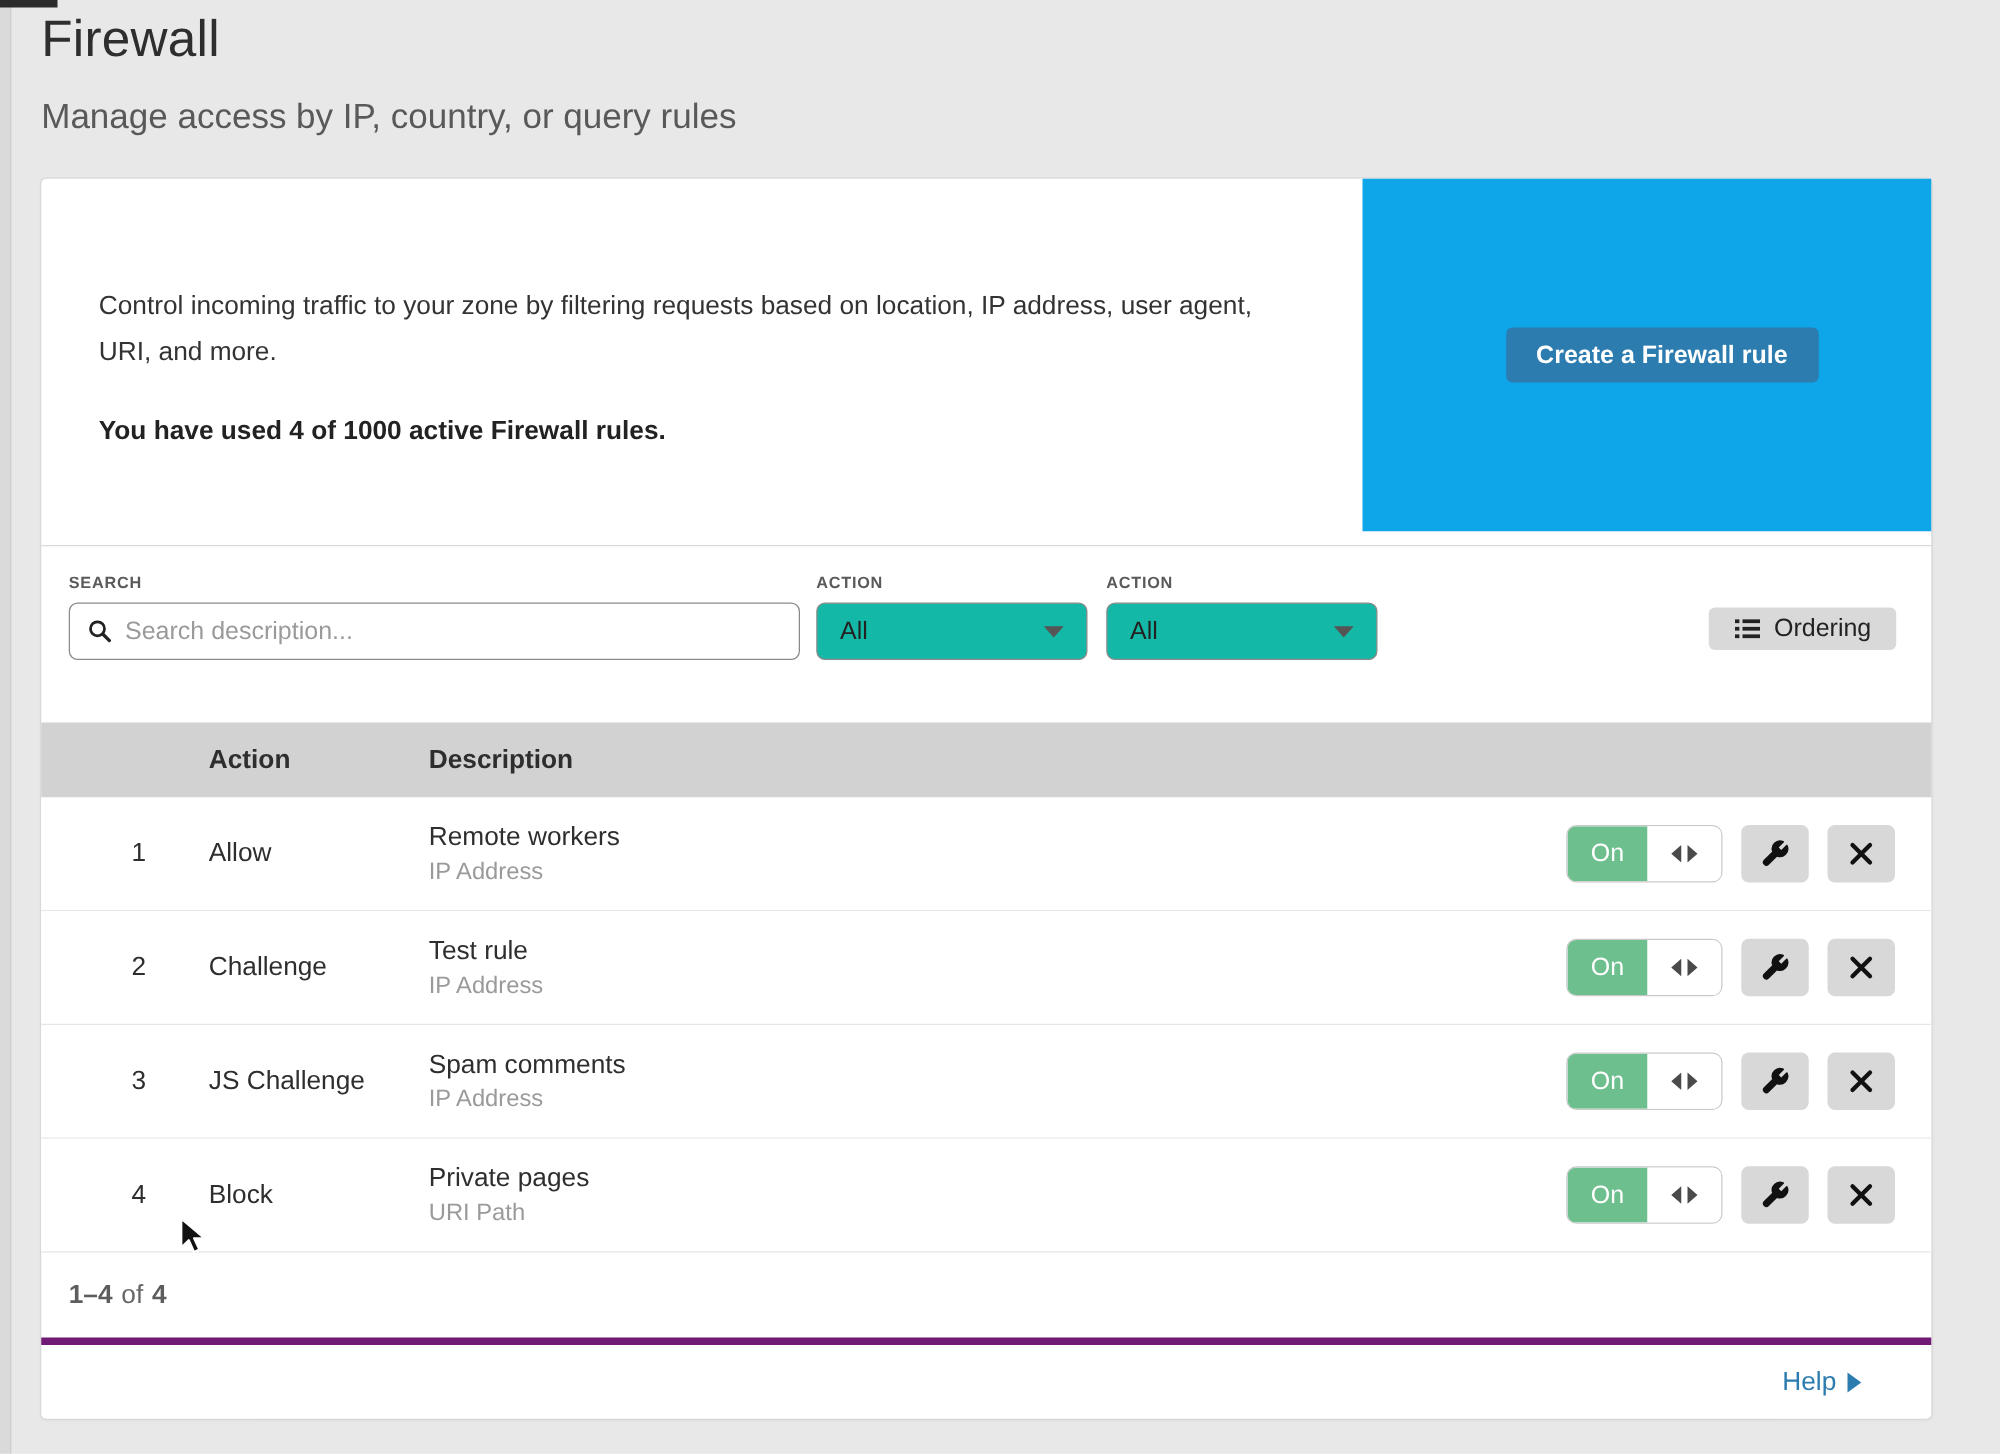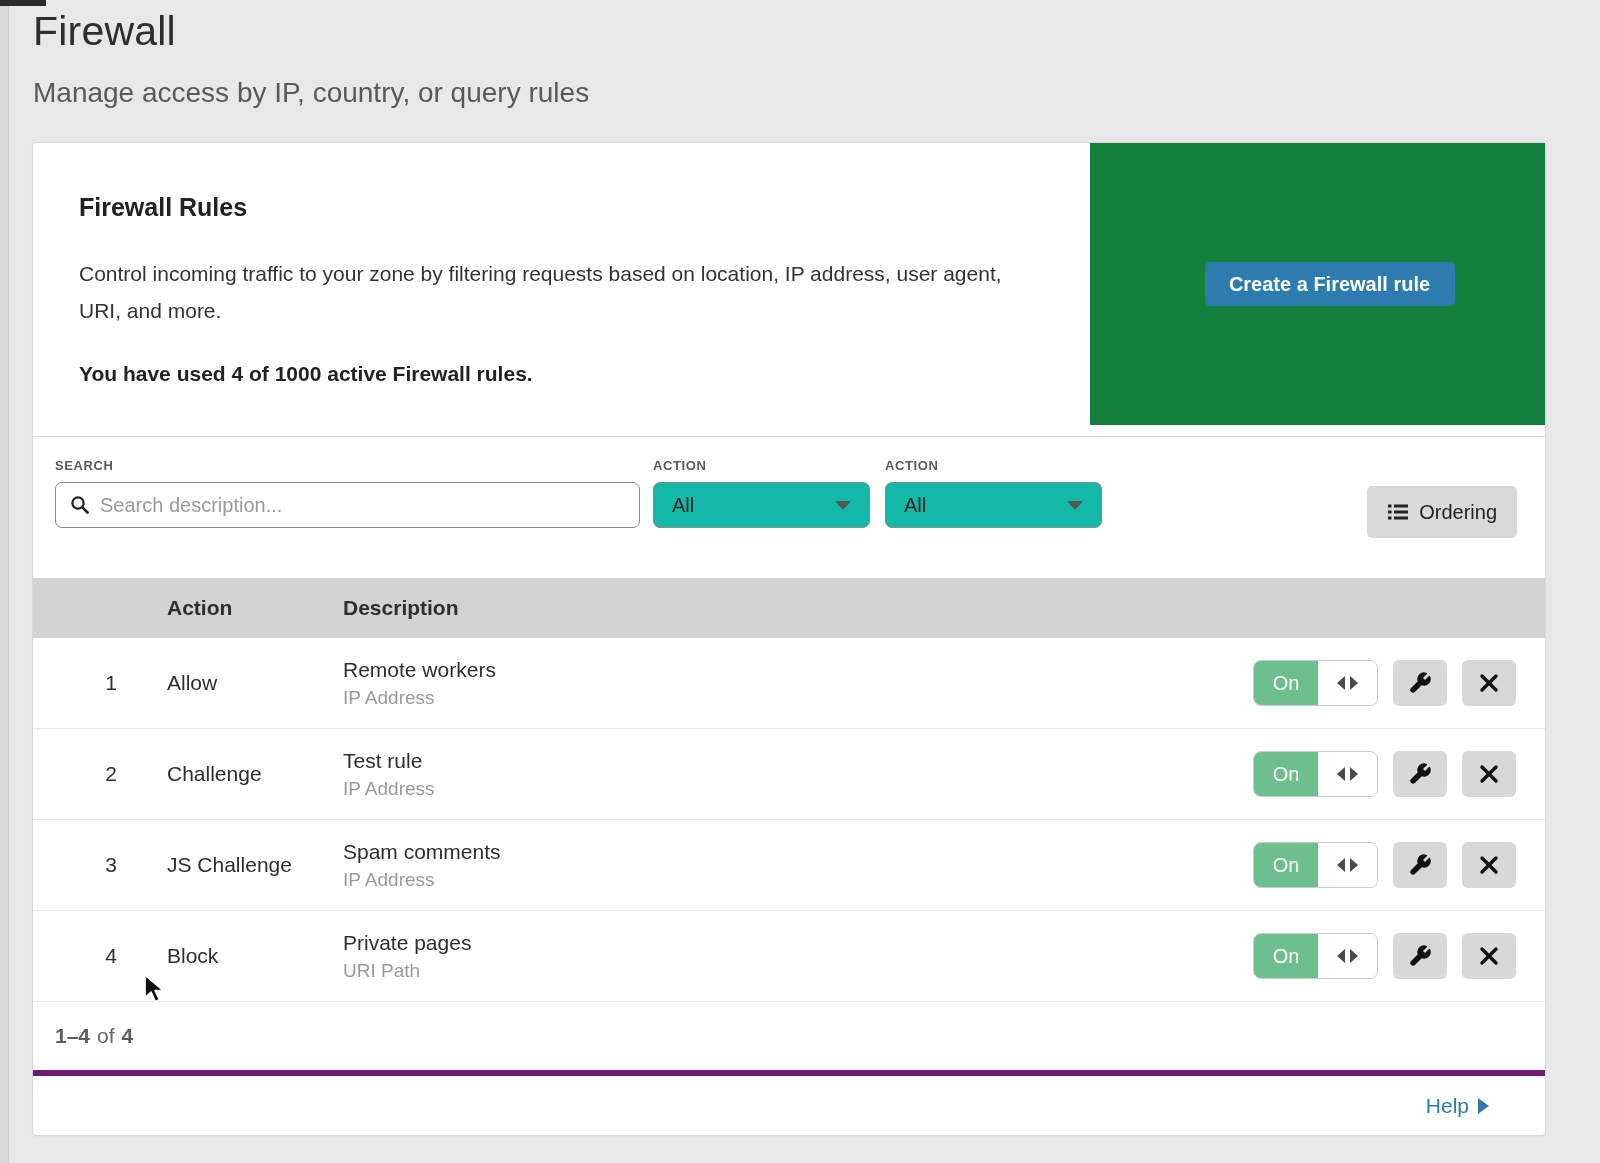--- a/index.html
+++ b/index.html
@@ -29,21 +29,21 @@
     box-shadow:0 0 0 1px #d8d8d8, 0 1px 3px rgba(0,0,0,0.07);
     display:flex; flex-direction:column;
   }
   
   .intro { height:294px; display:flex; border-bottom:1px solid #d9d9d9; }
   .intro-left { flex:1; padding:50px 46px 0 46px; }
   .intro-heading { font-size:25px; font-weight:700; color:#222; }
   .intro-desc { margin-top:34px; font-size:21px; line-height:1.75; color:#333; max-width:960px; }
   .intro-usage { margin-top:32px; font-size:21px; font-weight:700; color:#222; }
   .intro-right {
-    width:455px; height:282px; background:#15803d;
+    width:455px; height:282px; background:#0ea5e9;
     display:flex; align-items:center; justify-content:center;padding-left:24px;
   }
   .create-btn {
     background:#2c7cb0; color:#fff; border:none; border-radius:5px;
     font-family:inherit; font-size:20px; font-weight:600;
     padding:0 24px; height:44px; min-width:250px; cursor:pointer;
   }
   
   .filters { height:141px; padding:21px 28px 0 22px; display:flex; align-items:flex-start; position:relative; }
   .filter-group { display:flex; flex-direction:column; }
@@ -65,21 +65,21 @@
     width:217px; height:46px; border:1px solid #8a8a8a; border-radius:7px; background:#14b8a6;
     display:flex; align-items:center; justify-content:space-between; padding:0 18px; cursor:pointer;
   }
   .select-value { font-size:20px; color:#222; }
   .caret-down {
     width:0; height:0; border-left:8px solid transparent; border-right:8px solid transparent;
     border-top:9px solid #555;
   }
   .ordering-btn {
     position:absolute; right:28px; top:49px;
-    height:52px; padding:0 20px; background:#d9d9d9; border:none; border-radius:5px;
+    height:34px; padding:0 20px; background:#d9d9d9; border:none; border-radius:5px;
     display:flex; align-items:center; gap:10px; cursor:pointer;
     font-family:inherit; font-size:20px; color:#222;
   }
   
   .thead {
     height:60px; background:#d2d2d2; display:flex; align-items:center;
     padding-left:22px; font-size:21px; font-weight:700; color:#2e2e2e;
   }
   .col-num { width:112px; text-align:center; }
   .col-action { width:176px; }
@@ -142,21 +142,20 @@
 
 <header class="page-header">
   <h1 class="page-title">Firewall</h1>
   <p class="page-subtitle">Manage access by IP, country, or query rules</p>
 </header>
 
 <div class="card">
 
   <section class="intro">
     <div class="intro-left">
-      <h2 class="intro-heading">Firewall Rules</h2>
       <p class="intro-desc">Control incoming traffic to your zone by filtering requests based on location, IP address, user agent, URI, and more.</p>
       <p class="intro-usage">You have used 4 of 1000 active Firewall rules.</p>
     </div>
     <div class="intro-right">
       <button class="create-btn">Create a Firewall rule</button>
     </div>
   </section>
 
   <section class="filters">
     <div class="filter-group">

